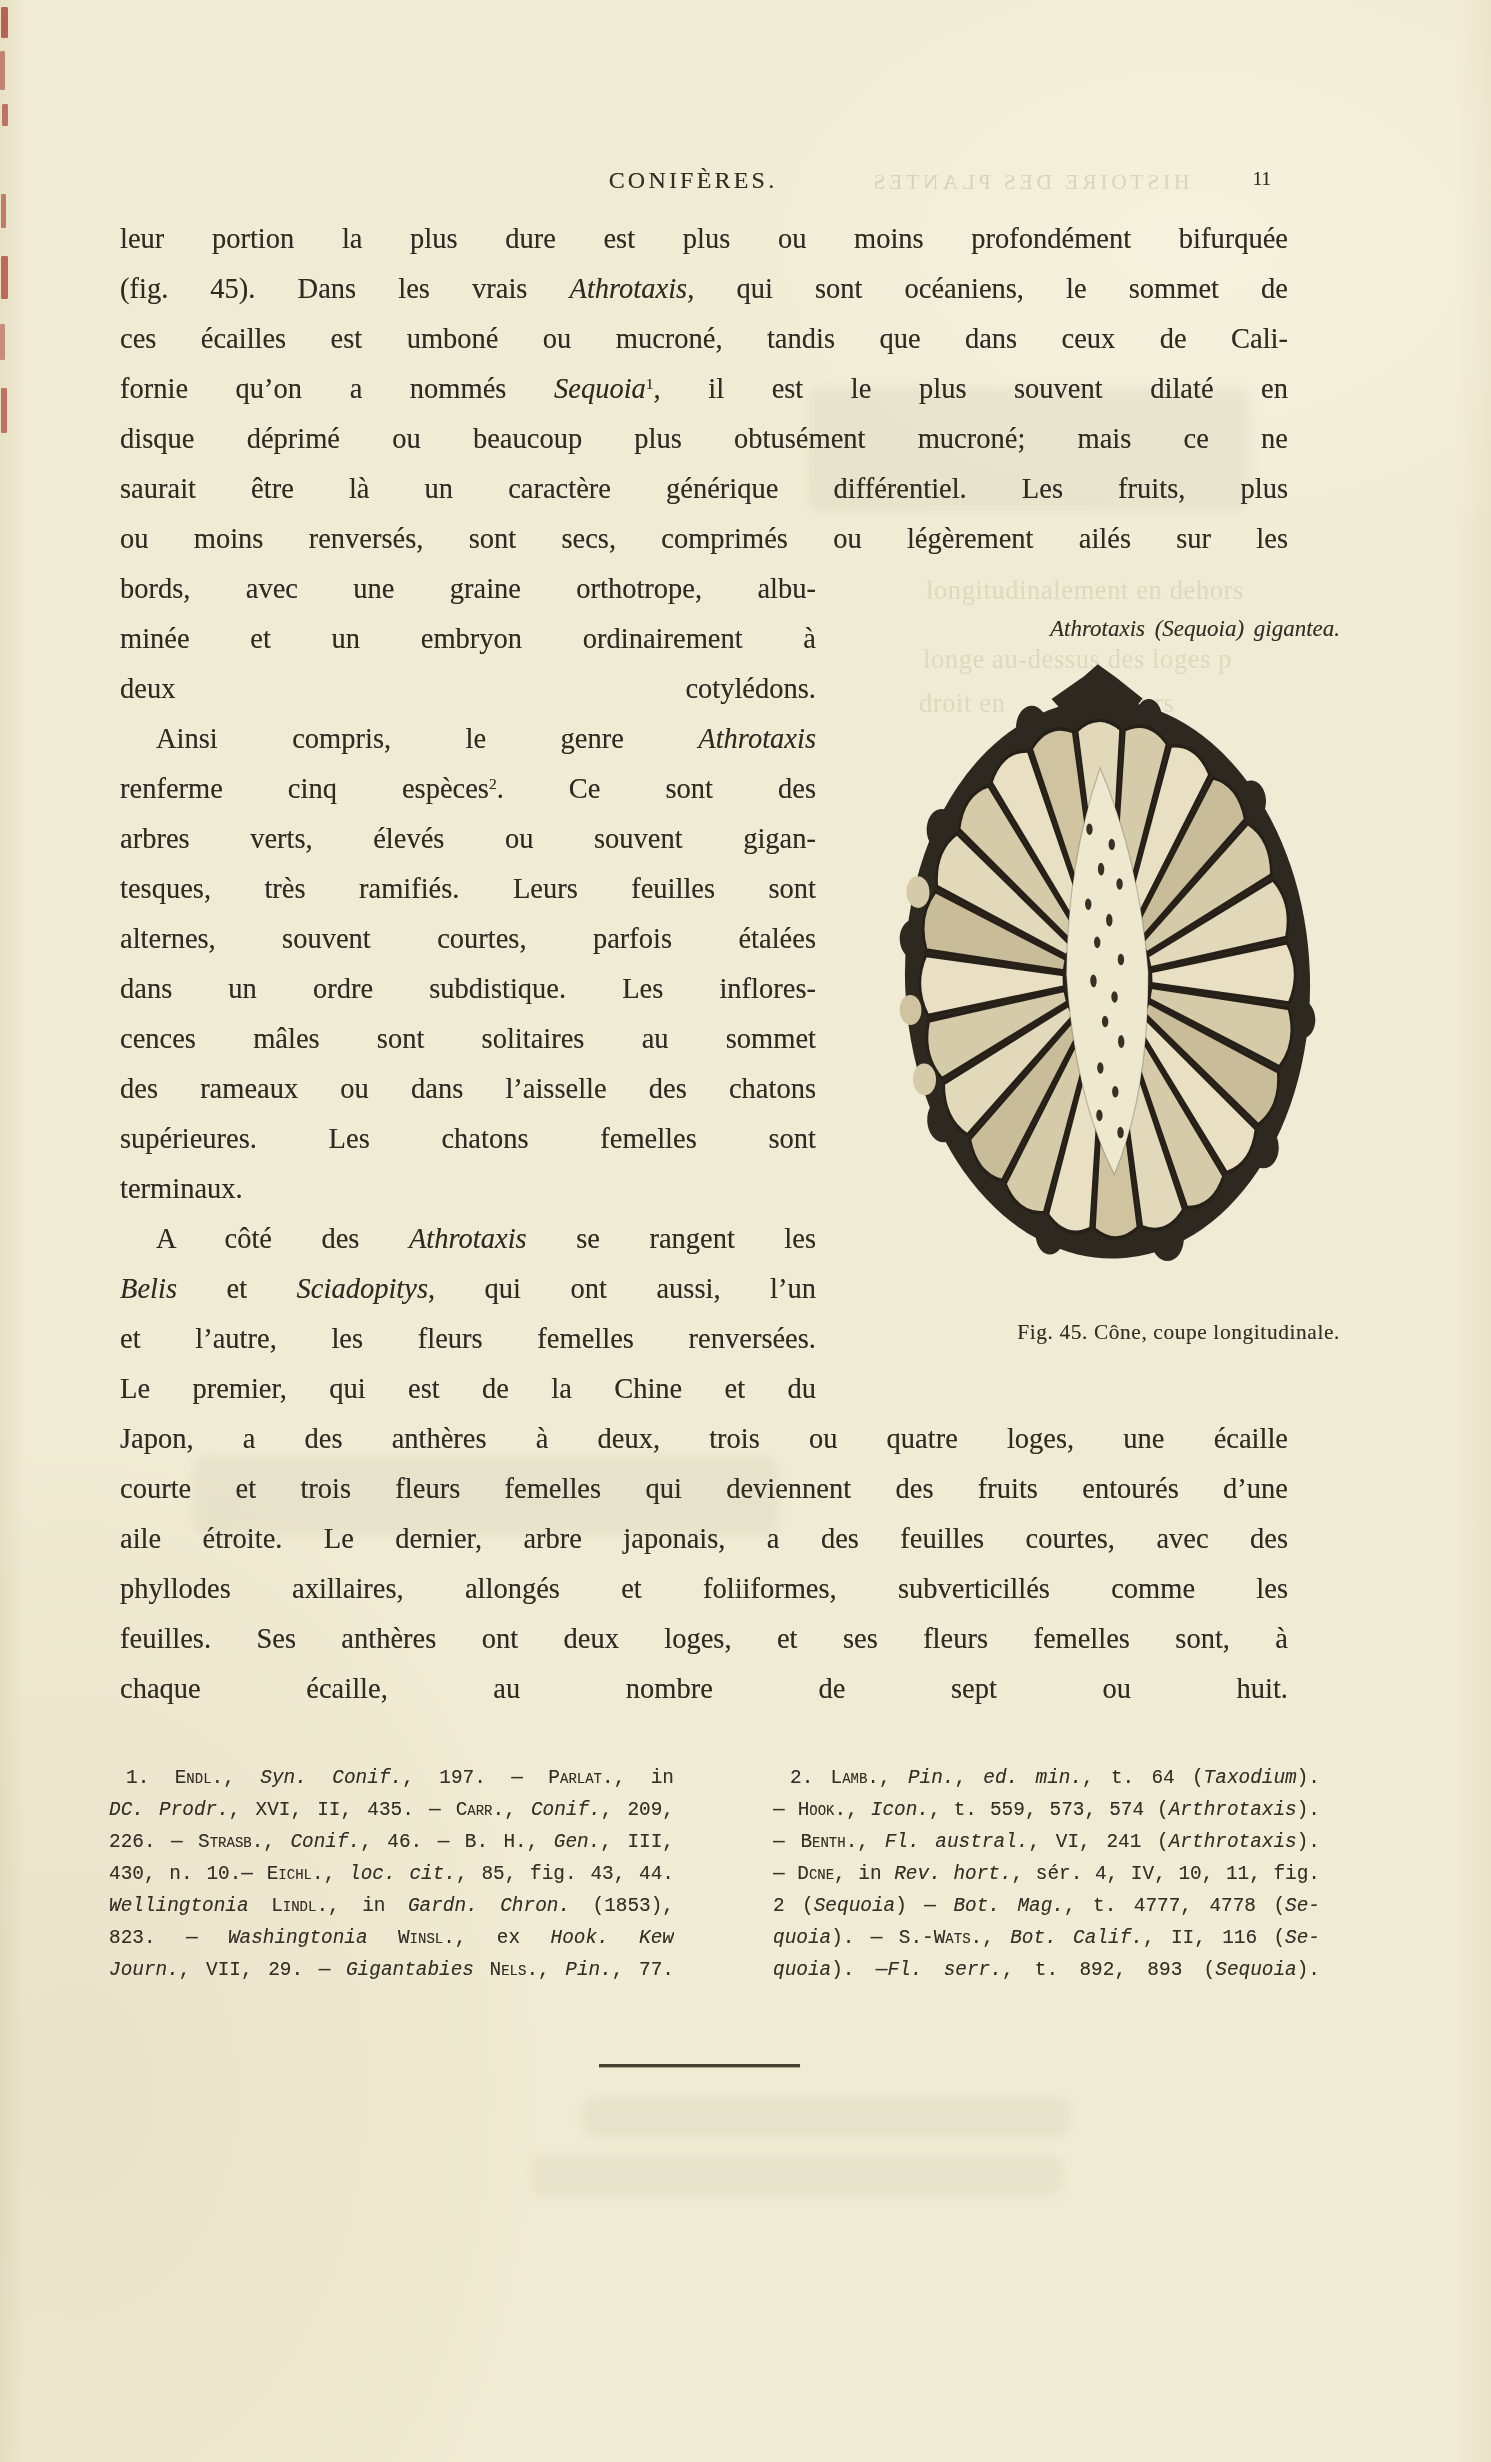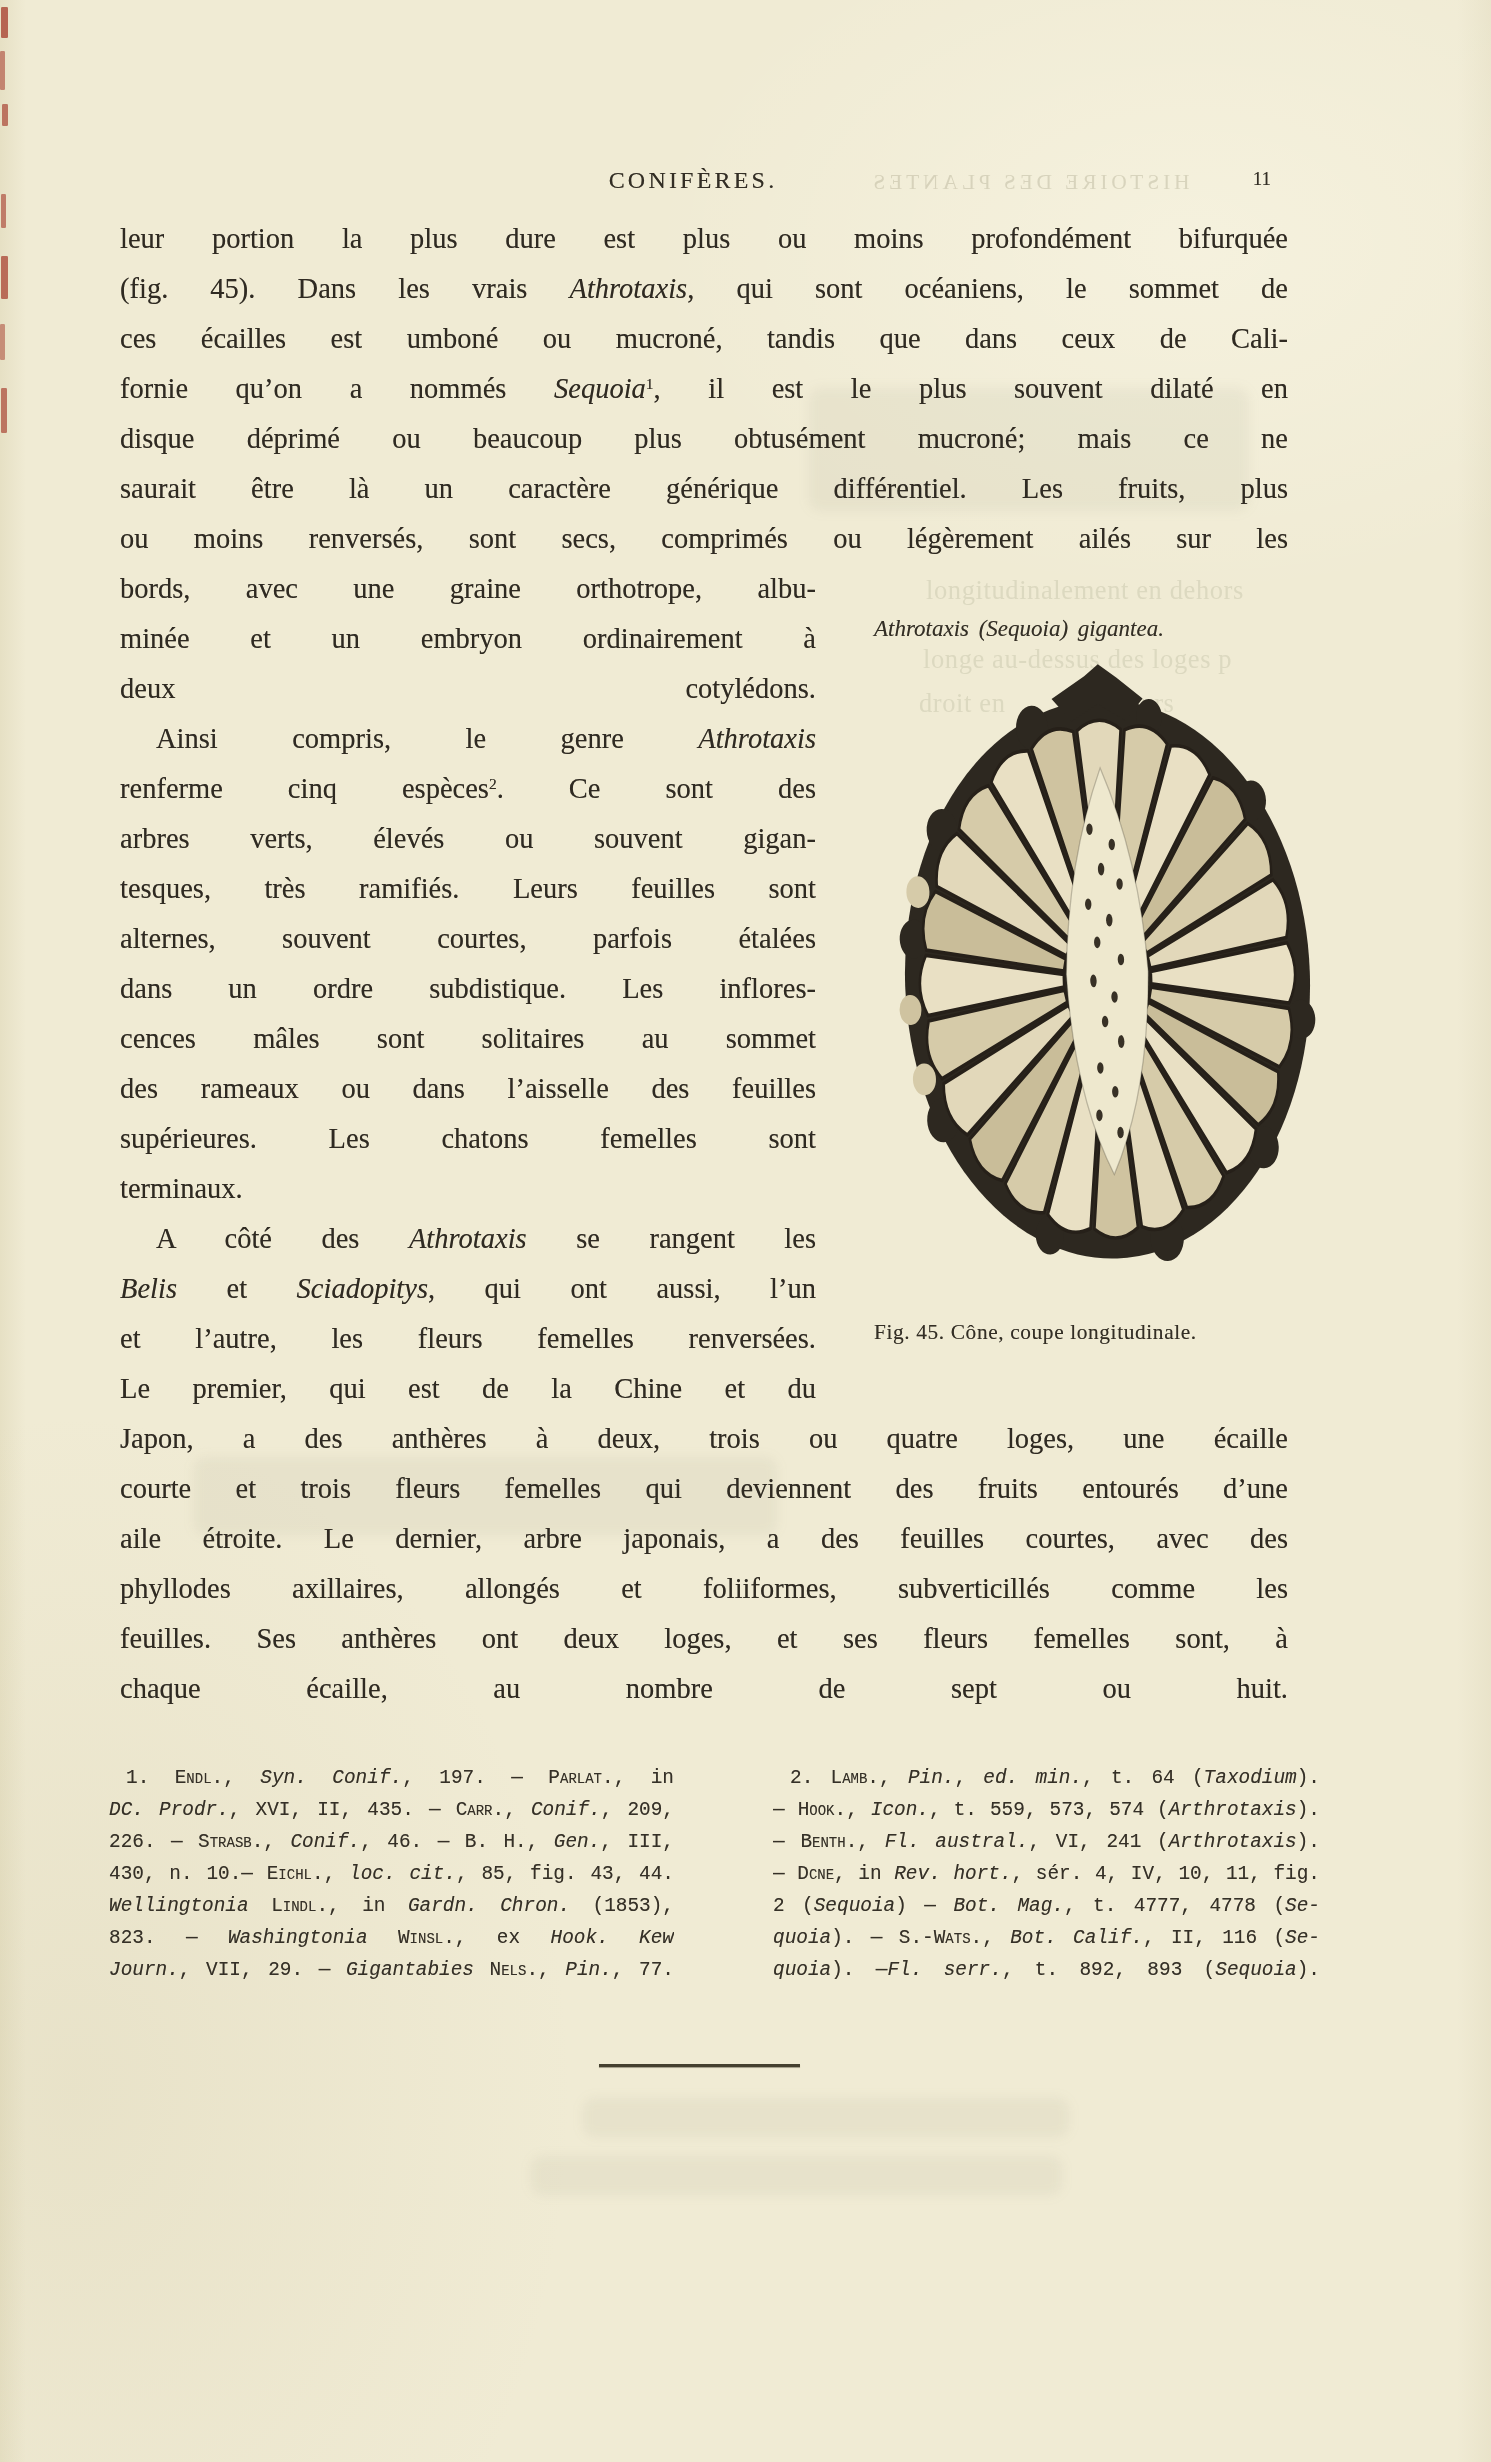--- a/index.html
+++ b/index.html
@@ -48,21 +48,21 @@
     color:#2f2a22;text-shadow:0 0 0.6px rgba(47,42,34,0.45);
   }
   #body-lines .line.narrow{width:696px;}
   .line.pend{text-align-last:left;}
   #body-lines .line.ind{text-indent:36px;}
   .it{font-style:italic;}
   .sc{font-variant:small-caps;}
   sup{font-size:15.5px;line-height:0;vertical-align:9px;}
 
   
-  #figure{position:absolute;left:874px;top:616px;width:466px;text-align:left;}
+  #figure{position:absolute;left:874px;top:616px;width:466px;text-align:right;}
   .fig-caption-top{
     font-style:italic;font-size:23px;color:#332e25;word-spacing:3.9px;
     text-shadow:0 0 0.6px rgba(40,35,25,0.4);
   }
   .fig-caption-bottom{
     font-size:21.4px;color:#332e25;letter-spacing:0.6px;margin-top:41px;
     text-shadow:0 0 0.6px rgba(40,35,25,0.4);
   }
   #cone-svg{margin-top:22px;display:block;margin-left:auto;margin-right:auto;}
 
@@ -122,21 +122,21 @@
       <div class="line narrow"><span>bords, avec une graine orthotrope, albu-</span></div>
       <div class="line narrow"><span>minée et un embryon ordinairement à</span></div>
       <div class="line narrow pend"><span>deux cotylédons.</span></div>
       <div class="line narrow ind"><span>Ainsi compris, le genre </span><span class="it">Athrotaxis</span></div>
       <div class="line narrow"><span>renferme cinq espèces</span><sup>2</sup><span>. Ce sont des</span></div>
       <div class="line narrow"><span>arbres verts, élevés ou souvent gigan-</span></div>
       <div class="line narrow"><span>tesques, très ramifiés. Leurs feuilles sont</span></div>
       <div class="line narrow"><span>alternes, souvent courtes, parfois étalées</span></div>
       <div class="line narrow"><span>dans un ordre subdistique. Les inflores-</span></div>
       <div class="line narrow"><span>cences mâles sont solitaires au sommet</span></div>
-      <div class="line narrow"><span>des rameaux ou dans l’aisselle des feuilles</span></div>
+      <div class="line narrow"><span>des rameaux ou dans l’aisselle des chatons</span></div>
       <div class="line narrow"><span>supérieures. Les chatons femelles sont</span></div>
       <div class="line narrow pend"><span>terminaux.</span></div>
       <div class="line narrow ind"><span>A côté des </span><span class="it">Athrotaxis</span><span> se rangent les</span></div>
       <div class="line narrow"><span class="it">Belis</span><span> et </span><span class="it">Sciadopitys</span><span>, qui ont aussi, l’un</span></div>
       <div class="line narrow"><span>et l’autre, les fleurs femelles renversées.</span></div>
       <div class="line narrow"><span>Le premier, qui est de la Chine et du</span></div>
       <div class="line"><span>Japon, a des anthères à deux, trois ou quatre loges, une écaille</span></div>
       <div class="line"><span>courte et trois fleurs femelles qui deviennent des fruits entourés d’une</span></div>
       <div class="line"><span>aile étroite. Le dernier, arbre japonais, a des feuilles courtes, avec des</span></div>
       <div class="line"><span>phyllodes axillaires, allongés et foliiformes, subverticillés comme les</span></div>

